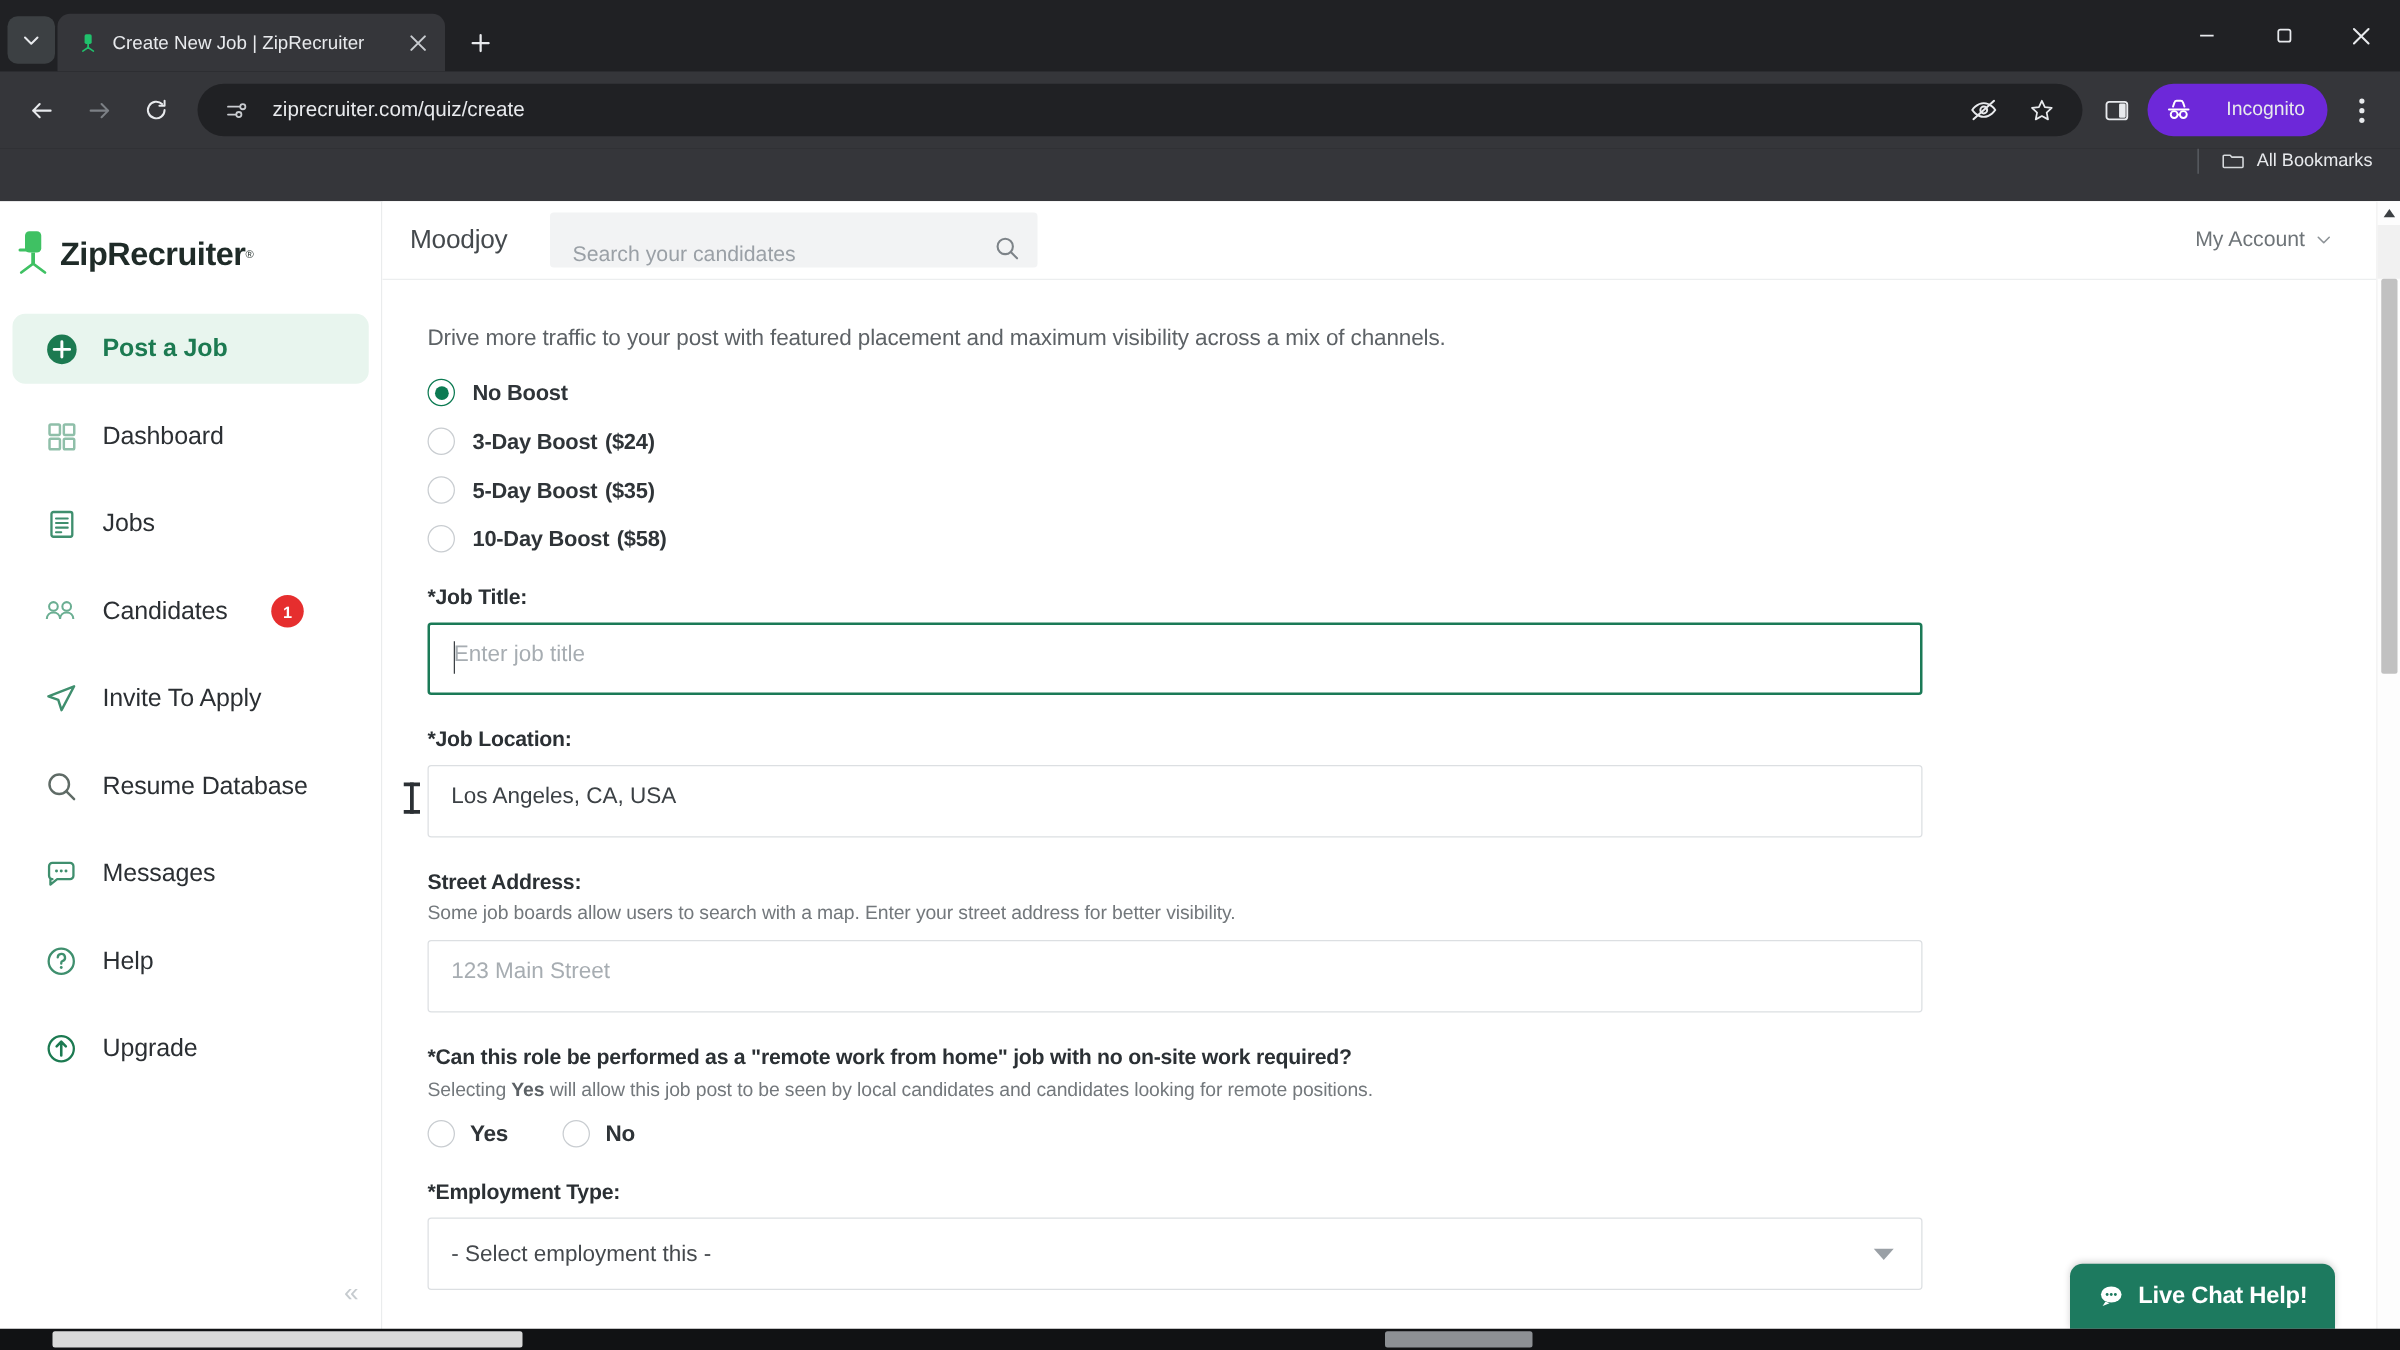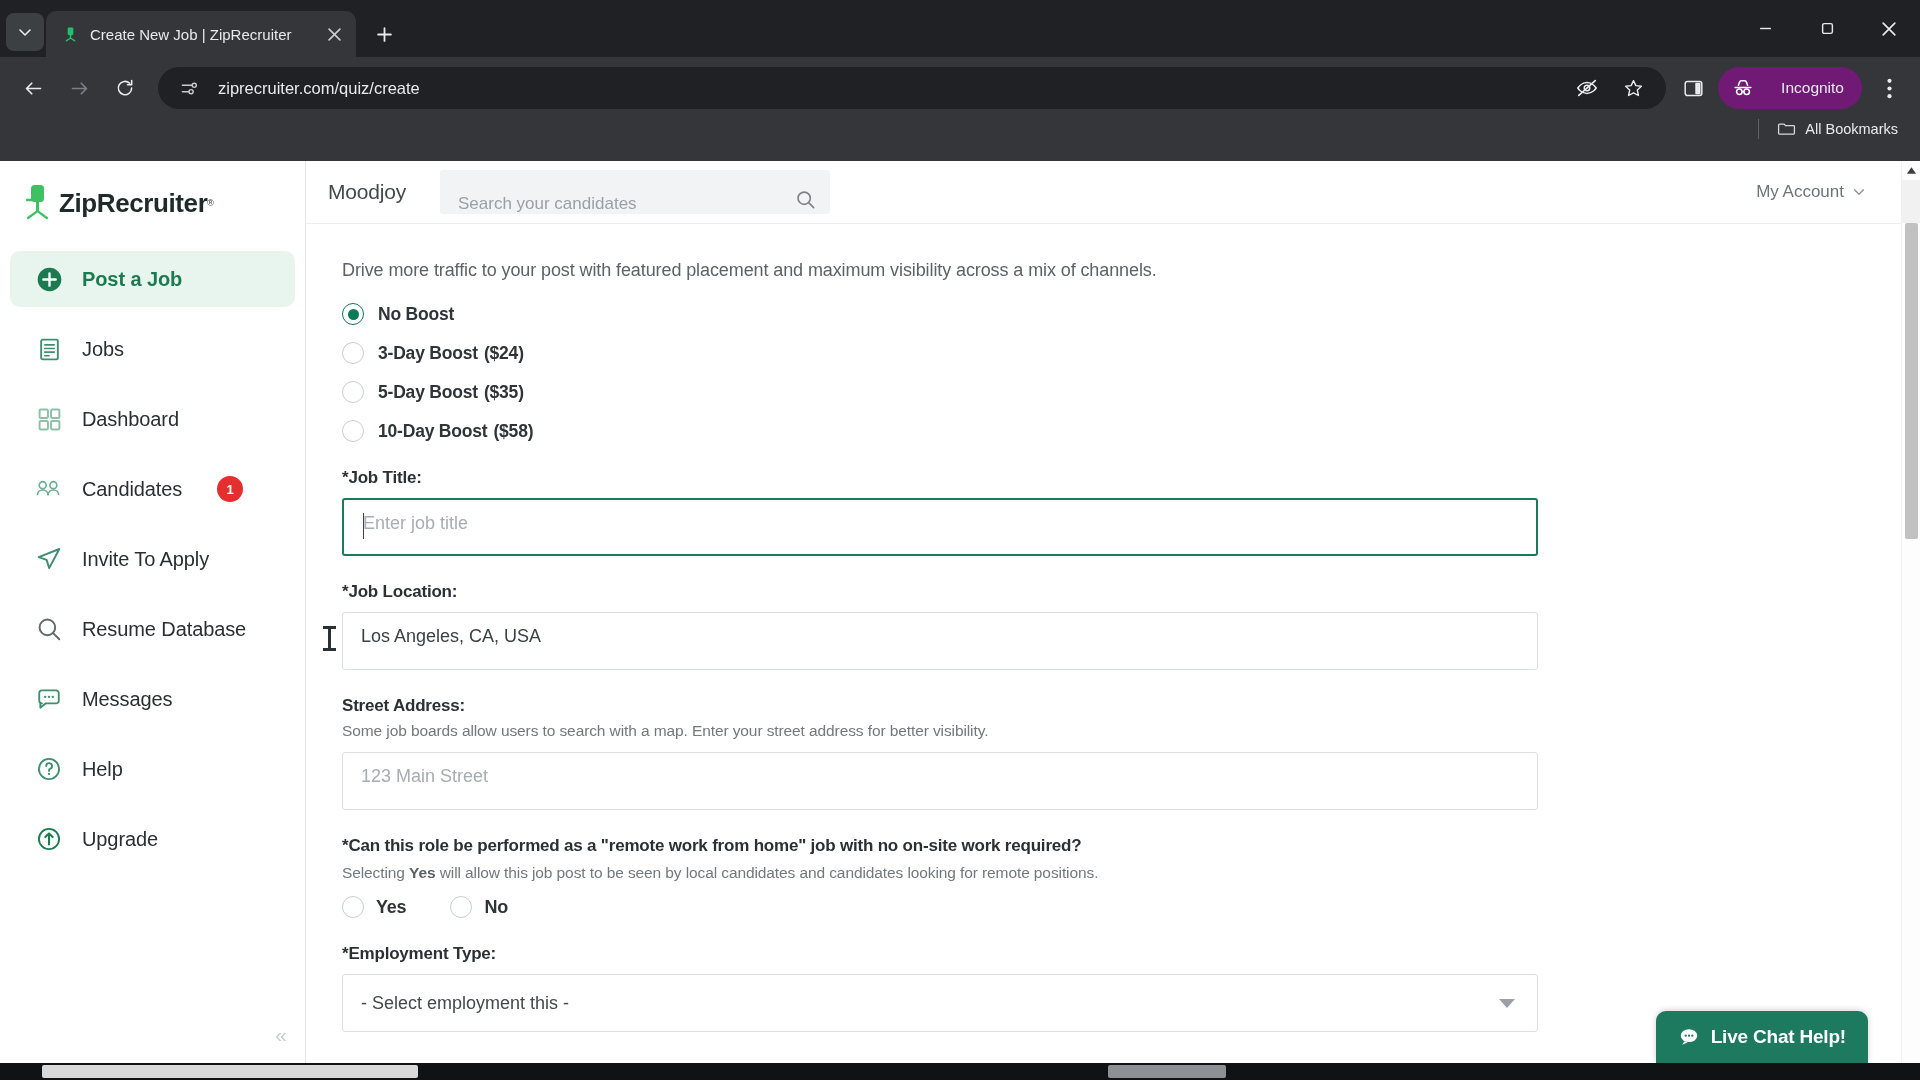--- a/index.html
+++ b/index.html
@@ -56,21 +56,21 @@
   .navbtn { width: 42px; height: 42px; border-radius: 50%; display:flex; align-items:center; justify-content:center; flex:0 0 auto;}
   .omnibox {
     flex: 1 1 auto; height: 42px; background: #202124; border-radius: 22px;
     display: flex; align-items: center; padding: 0 12px 0 16px;
     margin-left: 8px; margin-right: 8px; gap: 14px;
   }
   .omni-url { color: #e8eaed; font-size: 16.5px; flex: 1 1 auto; white-space: nowrap; overflow:hidden; }
   .omni-right { display: flex; align-items: center; gap: 16px; padding-right: 6px;}
   .tb-icon { width: 30px; height: 30px; display:flex; align-items:center; justify-content:center; flex:0 0 auto;}
   .incognito-pill {
-    height: 42px; border-radius: 22px; background: #701a75;
+    height: 42px; border-radius: 22px; background: #6d28d9;
     display:flex; align-items:center; gap: 27px; padding: 0 18px 0 14px;
     margin-left: 6px; flex:0 0 auto;
   }
   .incognito-pill span { color:#e8eaed; font-size: 15.5px; white-space:nowrap;}
   .kebab { width: 38px; height: 42px; display:flex; align-items:center; justify-content:center; margin-left: 4px; flex:0 0 auto;}
 
   .bookmarkbar {
     height: 42px; background: #35363a;
     display: flex; align-items: flex-start; justify-content: flex-end;
     padding-right: 22px; gap: 0;
@@ -84,21 +84,21 @@
     position: absolute; left: 0; top: 161px;
     width: 1920px; height: 919px;
     background: #ffffff; overflow: hidden;
   }
 
   
   .sidebar {
     position: absolute; left:0; top:0; width: 306px; height: 919px;
     background: #ffffff; border-right: 1px solid #e4e6e8;
   }
-  .logo-wrap { height: 84px; display:flex; align-items:center; padding-left: 51px; }
+  .logo-wrap { height: 84px; display:flex; align-items:center; padding-left: 40px; }
   .logo-text { font-size: 26px; font-weight: 700; color: #1f2b28; letter-spacing: -0.4px; }
   .logo-tm { font-size: 9px; vertical-align: super; color:#1f2b28; }
 
   .nav { padding-top: 6px; }
   .nav-item {
     height: 56px; display:flex; align-items:center;
     padding-left: 24px; gap: 18px; margin: 0 10px 14px 10px;
     border-radius: 10px; position: relative;
   }
   .nav-item.active { background: #e8f5ee; }
@@ -399,37 +399,37 @@
                 <circle cx="12" cy="12" r="10.5" fill="#1c7a51"></circle>
                 <path d="M12 6.5v11M6.5 12h11" stroke="#fff" stroke-width="2.1" stroke-linecap="round"></path>
               </svg>
           </span>
           <span class="nav-label">Post a Job</span>
         </div>
 
         <div class="nav-item">
           <span class="nav-ico">
             <svg width="25" height="25" viewBox="0 0 24 24">
-              <rect x="4" y="2.5" width="16" height="19" rx="1.5" fill="none" stroke="#3f8f6e" stroke-width="1.8"></rect>
-              <path d="M7.5 7.5h9M7.5 11h9M7.5 14.5h9M7.5 18h4" stroke="#3f8f6e" stroke-width="1.6" stroke-linecap="round"></path>
-            </svg>
-          </span>
-          <span class="nav-label">Jobs</span>
-        </div>
-
-        <div class="nav-item">
-          <span class="nav-ico">
-            <svg width="25" height="25" viewBox="0 0 24 24">
               <rect x="2.5" y="2.5" width="8" height="8" rx="1" fill="none" stroke="#8fbfa9" stroke-width="1.9"></rect>
               <rect x="13.5" y="2.5" width="8" height="8" rx="1" fill="none" stroke="#8fbfa9" stroke-width="1.9"></rect>
               <rect x="2.5" y="13.5" width="8" height="8" rx="1" fill="none" stroke="#8fbfa9" stroke-width="1.9"></rect>
               <rect x="13.5" y="13.5" width="8" height="8" rx="1" fill="none" stroke="#8fbfa9" stroke-width="1.9"></rect>
             </svg>
           </span>
           <span class="nav-label">Dashboard</span>
+        </div>
+
+        <div class="nav-item">
+          <span class="nav-ico">
+            <svg width="25" height="25" viewBox="0 0 24 24">
+              <rect x="4" y="2.5" width="16" height="19" rx="1.5" fill="none" stroke="#3f8f6e" stroke-width="1.8"></rect>
+              <path d="M7.5 7.5h9M7.5 11h9M7.5 14.5h9M7.5 18h4" stroke="#3f8f6e" stroke-width="1.6" stroke-linecap="round"></path>
+            </svg>
+          </span>
+          <span class="nav-label">Jobs</span>
         </div>
 
         <div class="nav-item">
           <span class="nav-ico">
             <svg width="27" height="27" viewBox="0 0 28 24">
               <circle cx="7" cy="7.5" r="3.6" fill="none" stroke="#6aae92" stroke-width="1.7"></circle>
               <circle cx="18" cy="7.5" r="3.6" fill="none" stroke="#6aae92" stroke-width="1.7"></circle>
               <path d="M1.5 18c0-3.4 2.5-5.5 5.5-5.5s5.5 2.1 5.5 5.5" fill="none" stroke="#6aae92" stroke-width="1.7"></path>
               <path d="M12.5 18c0-3.4 2.5-5.5 5.5-5.5s5.5 2.1 5.5 5.5" fill="none" stroke="#6aae92" stroke-width="1.7"></path>
             </svg>

